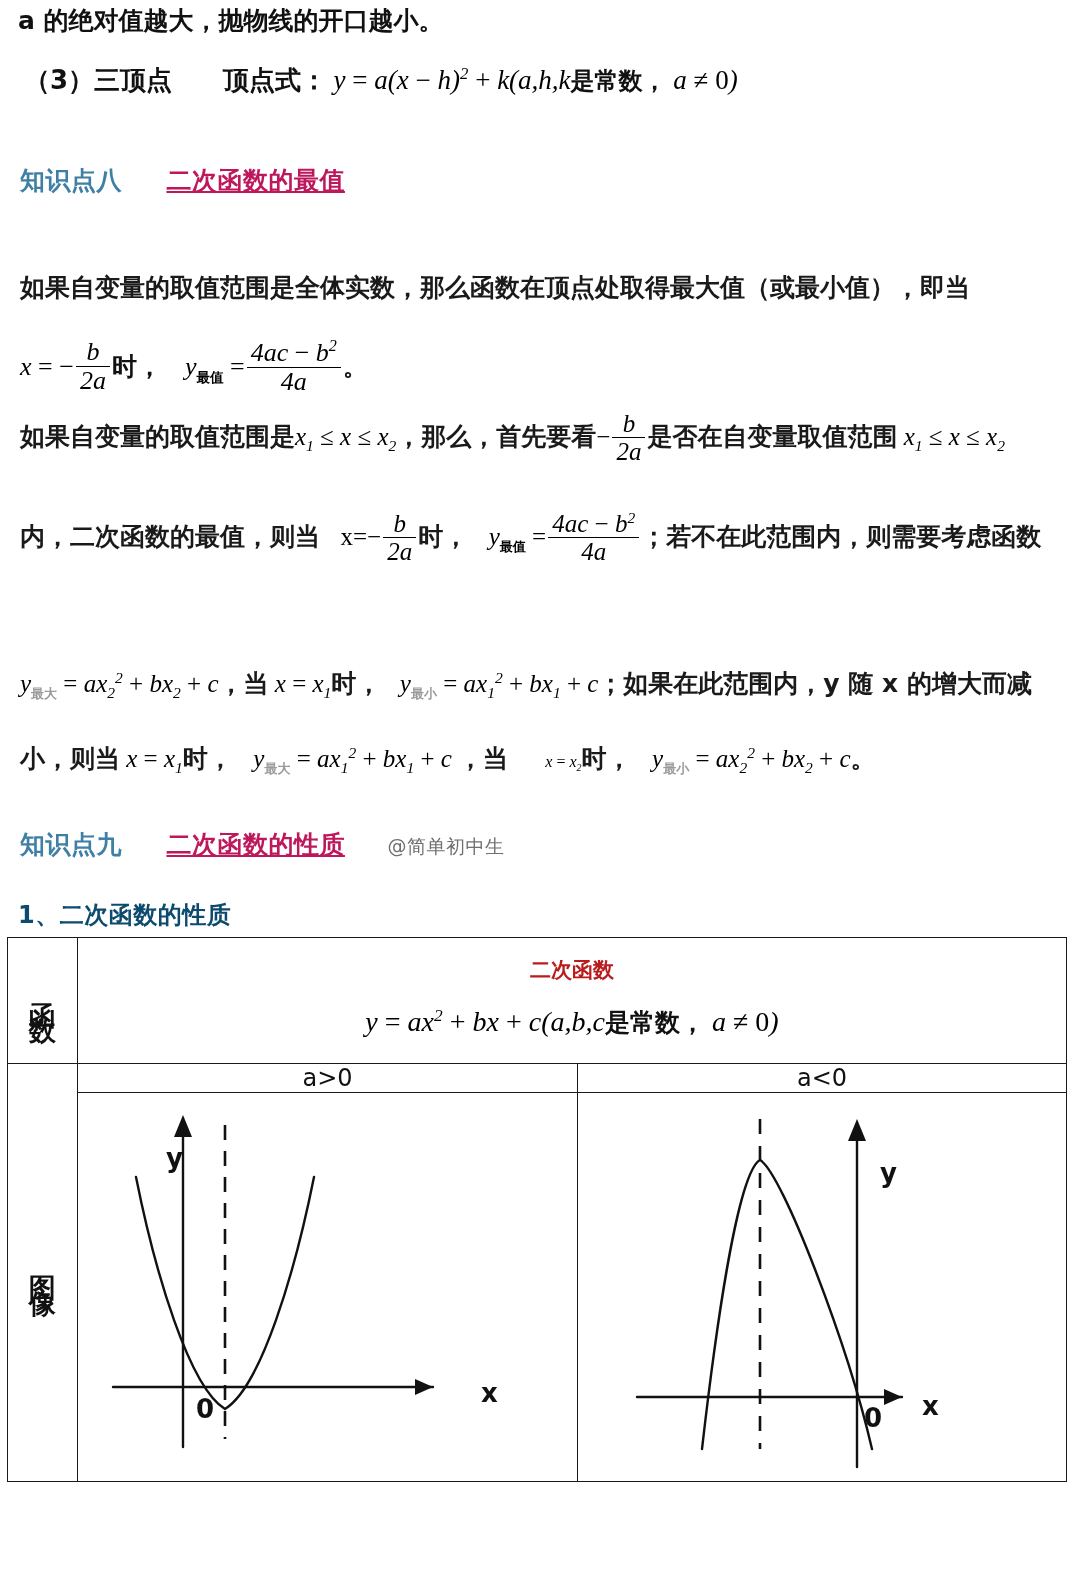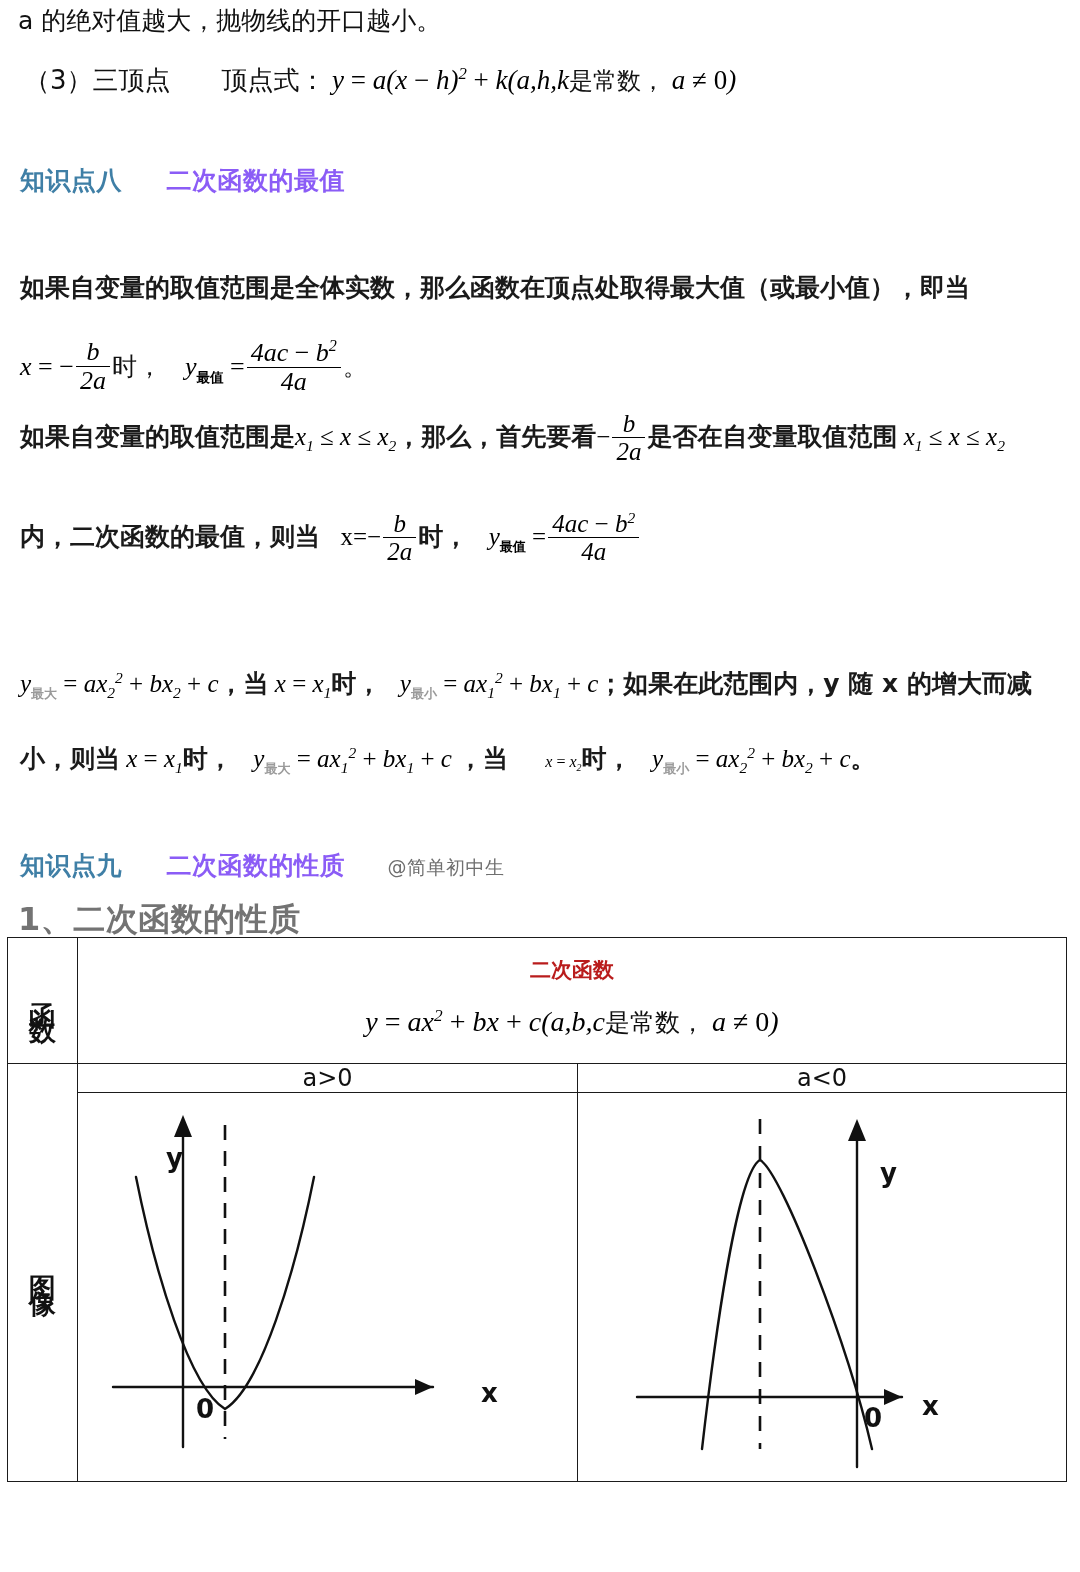--- a/index.html
+++ b/index.html
@@ -26,21 +26,21 @@
 
   
   .line {
     position: absolute;
     white-space: nowrap;
     line-height: 1;
   }
 
   .cn {
     font-family: "DejaVu Sans", "Liberation Sans", sans-serif;
-    font-weight: 400;
+    font-weight: 700;
     color: #111;
   }
 
   .cn-reg {
     font-family: "DejaVu Sans", "Liberation Sans", sans-serif;
     font-weight: 700;
     color: #1a1a1a;
   }
 
   
@@ -94,34 +94,34 @@
   }
 
   
   .kp-heading {
     font-family: "DejaVu Sans", "Liberation Sans", sans-serif;
     font-weight: 700;
     font-size: 25px;
     letter-spacing: 0.5px;
   }
   .kp-heading .kp-a { color: #3f7fa6; }
-  .kp-heading .kp-b { color: #8b5cf6; }
+  .kp-heading .kp-b { color: #be185d; text-decoration: underline; }
 
   .watermark {
     font-family: "DejaVu Sans", "Liberation Sans", sans-serif;
     font-weight: 400;
     font-size: 19px;
     color: #6f6f6f;
   }
 
   .sub-heading {
     font-family: "DejaVu Sans", "Liberation Sans", sans-serif;
     font-weight: 700;
-    font-size: 32px;
-    color: #737373;
+    font-size: 24px;
+    color: #0c4a6e;
     letter-spacing: 0.5px;
   }
 
   
   .prop-table {
     position: absolute;
     left: 7px;
     top: 937px;
     width: 1059px;
     border-collapse: collapse;
@@ -209,21 +209,21 @@
   <div class="line" style="left:20px; top:412px; font-size:25px;">
     <span class="cn-reg">如果自变量的取值范围是</span><span class="m" style="font-size:25px;">x<span class="sub">1</span> <span class="mu">≤</span> x <span class="mu">≤</span> x<span class="sub">2</span></span><span class="cn-reg">，那么，首先要看</span><span class="mu">−</span><span class="frac"><span class="num m">b</span><span class="den m">2a</span></span><span class="cn-reg">是否在自变量取值范围</span><span class="m" style="font-size:25px;"> x<span class="sub">1</span> <span class="mu">≤</span> x <span class="mu">≤</span> x<span class="sub">2</span></span>
   </div>
 
   <div class="line" style="left:20px; top:512px; font-size:25px;">
     <span class="cn-reg">内，二次函数的最值，则当</span>
     <span style="display:inline-block;width:8px;"></span>
     <span class="mu" style="font-size:25px;">x=−</span><span class="frac"><span class="num m">b</span><span class="den m">2a</span></span><span class="cn-reg">时，</span>
     <span style="display:inline-block;width:8px;"></span>
     <span class="m">y</span><span class="subcn">最值</span>
-    <span class="mu">=</span><span class="frac"><span class="num m">4ac <span class="mu">−</span> b<span class="sup">2</span></span><span class="den m">4a</span></span>
+    <span class="mu">=</span><span class="frac"><span class="num m">4ac <span class="mu">−</span> b<span class="sup">2</span></span><span class="den m">4a</span></span><span class="cn-reg">；若不在此范围内，则需要考虑函数</span>
   </div>
 
 
   <div class="line" style="left:20px; top:670px; font-size:25px;text-align:center;">
     <span class="m">y</span><span class="subcn" style="color:#9a9a9a;">最大</span>
     <span class="m"><span class="mu">=</span> ax<span class="sub">2</span><span class="sup">2</span> <span class="mu">+</span> bx<span class="sub">2</span> <span class="mu">+</span> c</span><span class="cn-reg">，当</span>
     <span class="m" style="font-size:25px;">x <span class="mu">=</span> x<span class="sub">1</span></span><span class="cn-reg">时，</span>
     <span style="display:inline-block;width:6px;"></span>
     <span class="m">y</span><span class="subcn" style="color:#9a9a9a;">最小</span>
     <span class="m"><span class="mu">=</span> ax<span class="sub">1</span><span class="sup">2</span> <span class="mu">+</span> bx<span class="sub">1</span> <span class="mu">+</span> c</span><span class="cn-reg">；如果在此范围内，y 随 x 的增大而减</span>
@@ -235,21 +235,21 @@
     <span style="display:inline-block;width:8px;"></span>
     <span class="m">y</span><span class="subcn" style="color:#9a9a9a;">最大</span>
     <span class="m"><span class="mu">=</span> ax<span class="sub">1</span><span class="sup">2</span> <span class="mu">+</span> bx<span class="sub">1</span> <span class="mu">+</span> c</span>
     <span class="cn-reg">，当</span>
     <span class="m" style="font-size:16px;margin-left:31px;">x <span class="mu">=</span> x<span class="sub">2</span></span><span class="cn-reg">时，</span>
     <span style="display:inline-block;width:8px;"></span>
     <span class="m">y</span><span class="subcn" style="color:#9a9a9a;">最小</span>
     <span class="m"><span class="mu">=</span> ax<span class="sub">2</span><span class="sup">2</span> <span class="mu">+</span> bx<span class="sub">2</span> <span class="mu">+</span> c</span><span class="cn-reg">。</span>
   </div>
 
-  <div class="line kp-heading" style="left:20px; top:853px;">
+  <div class="line kp-heading" style="left:20px; top:832px;">
     <span class="kp-a">知识点九</span>
     <span style="display:inline-block;width:26px;"></span>
     <span class="kp-b">二次函数的性质</span>
     <span style="display:inline-block;width:24px;"></span>
     <span class="watermark">@简单初中生</span>
   </div>
 
   <div class="line sub-heading" style="left:18px; top:903px;">
     <span>1、二次函数的性质</span>
   </div>

